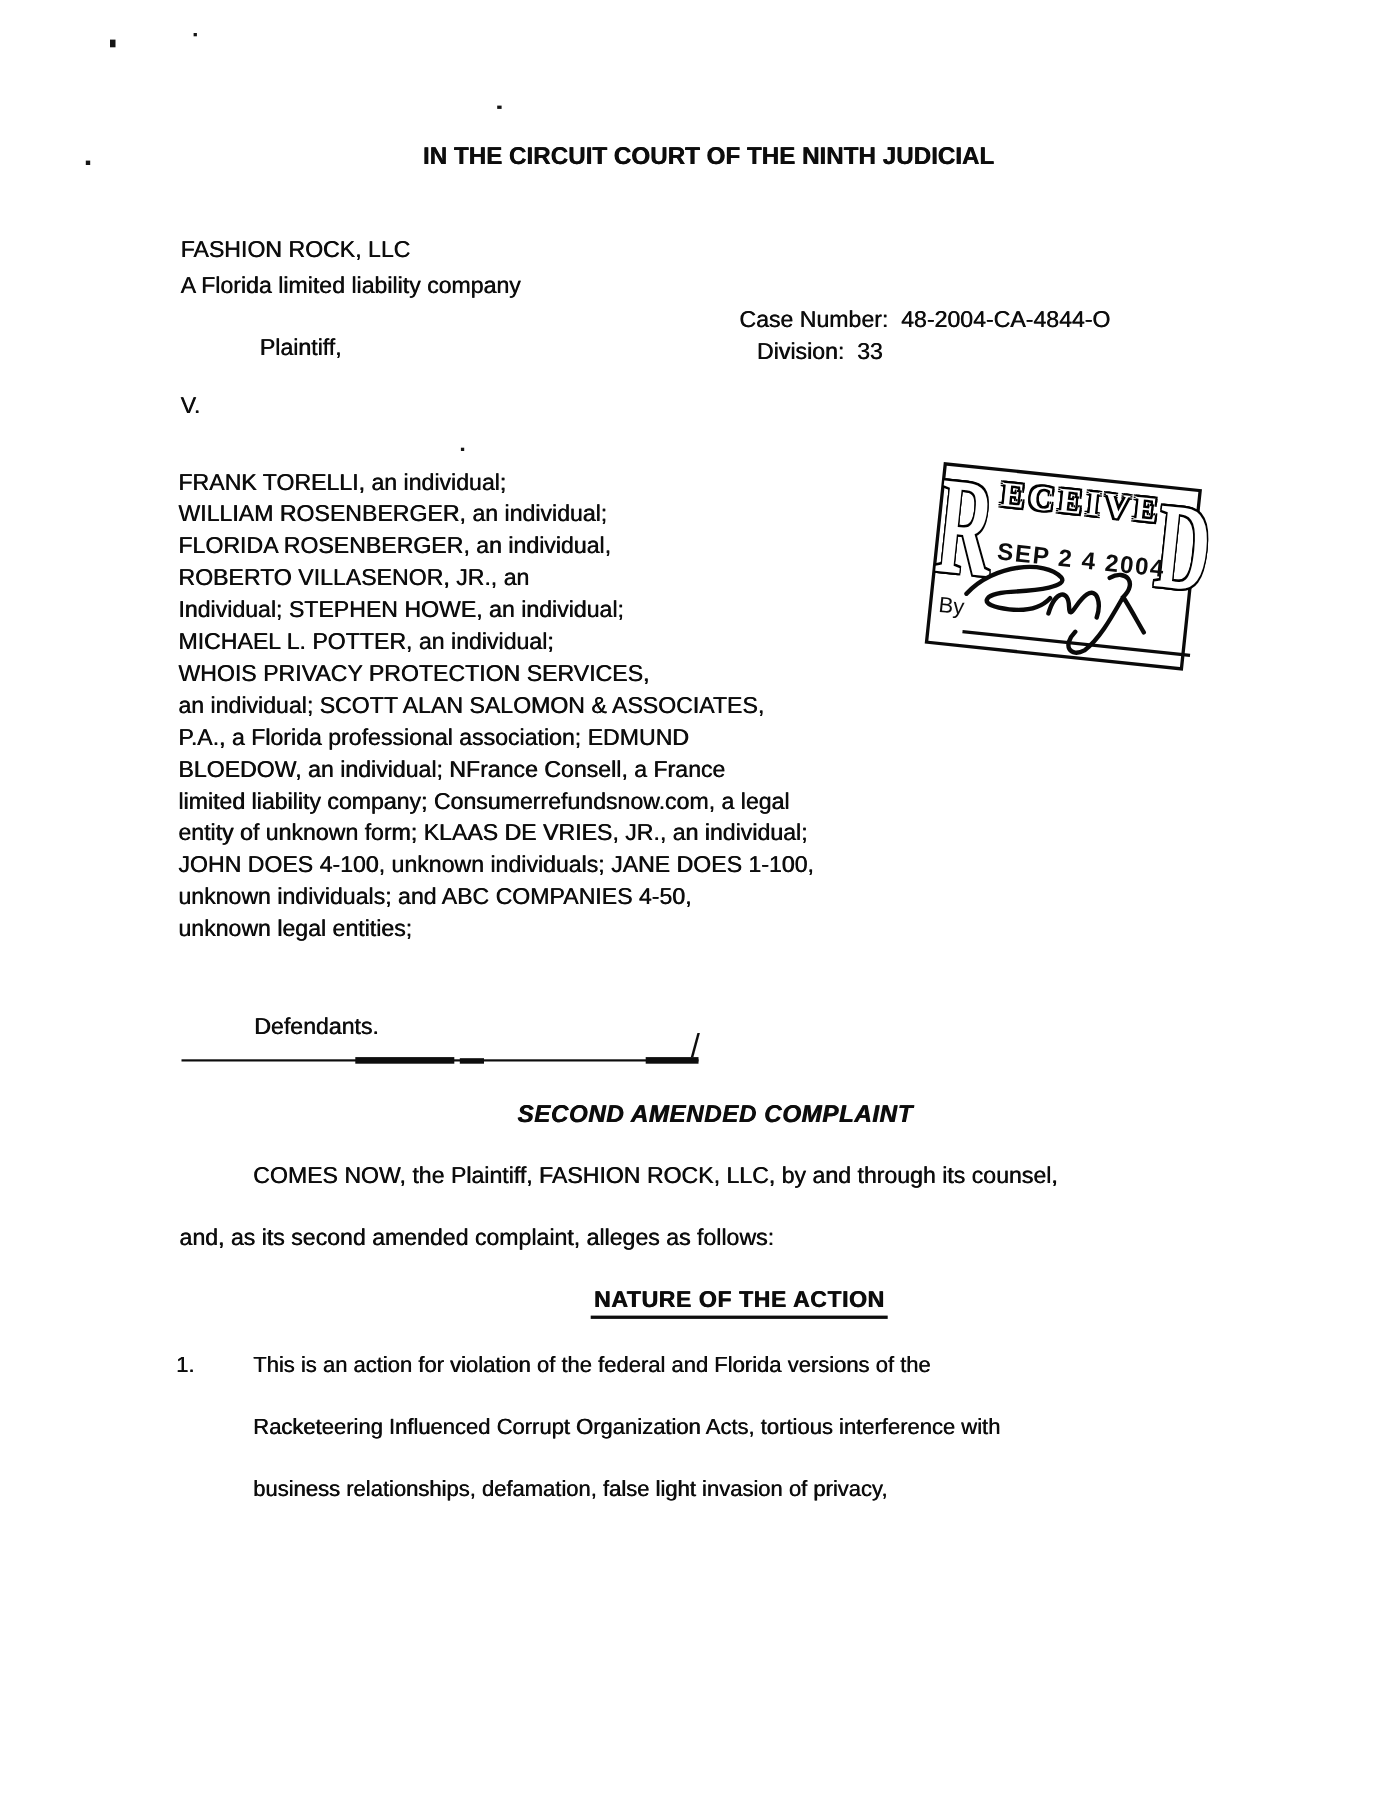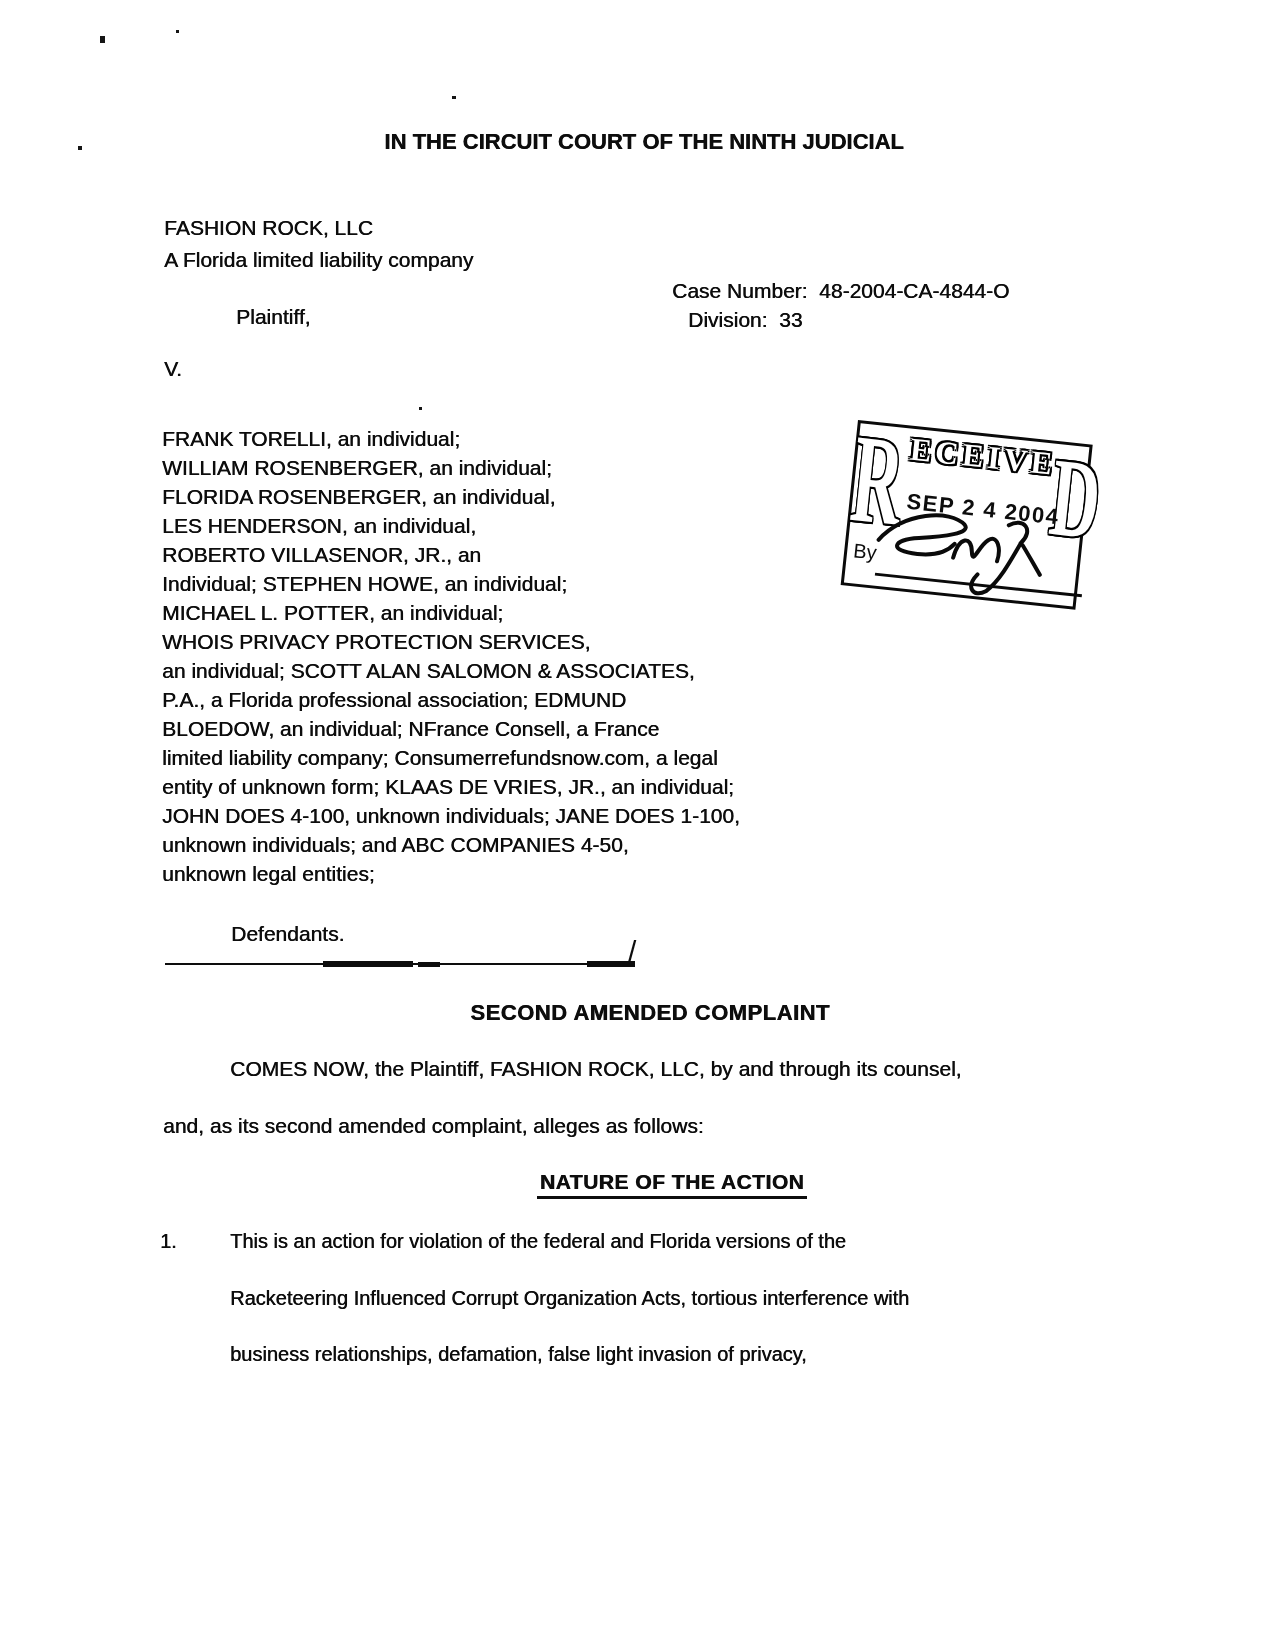--- a/index.html
+++ b/index.html
@@ -10,21 +10,21 @@
     font-family:"Liberation Sans",sans-serif;
     color:#0d0d0d;
     overflow:hidden;
     padding-left:48px;
   }
   .abs{position:absolute;white-space:nowrap;}
   .t{font-size:21px;text-shadow:0.5px 0 0 currentColor;}
   .body-t{font-size:20px;text-shadow:0.5px 0 0 currentColor;}
   .heading{font-weight:700;font-size:22px;line-height:31px;text-align:center;text-shadow:0.5px 0 0 currentColor;}
   .center-wrap{position:absolute;left:0;text-align:center;}
-  .title{font-weight:700;font-size:22px;letter-spacing:0.5px;text-shadow:0.6px 0 0 currentColor;}
+  .title{font-weight:700;font-size:22px;letter-spacing:0.5px;text-shadow:0.6px 0 0 currentColor;font-style:italic;}
   .section-h{font-weight:700;font-size:21px;letter-spacing:0.5px;text-shadow:0.6px 0 0 currentColor;
              display:inline-block;border-bottom:3px solid #0d0d0d;padding:0 3px 2px 3px;margin-left:48px;}
   .dl{font-size:21px;line-height:29px;text-shadow:0.5px 0 0 currentColor;}
   .speck{position:absolute;background:#151515;}
   .rule{position:absolute;background:#0d0d0d;}
   .slash{position:absolute;font-size:30px;font-weight:400;}
   
   .stamp{
     position:absolute;left:858px;top:420px;width:230px;height:160px;
     border:3px solid #0a0a0a;
@@ -73,21 +73,20 @@
   <div class="abs t" style="left:688px;top:308px;text-align:right;">
     <span>Division:</span>&nbsp;&nbsp;<span>33</span>
   </div>
 
   <div class="abs t" style="left:164px;top:357px;">V.</div>
 
   <div class="abs" style="left:162px;top:424px;">
     <div class="dl">FRANK TORELLI, an individual;</div>
     <div class="dl">WILLIAM ROSENBERGER, an individual;</div>
     <div class="dl">FLORIDA ROSENBERGER, an individual,</div>
-    <div class="dl">LES HENDERSON, an individual,</div>
     <div class="dl">ROBERTO VILLASENOR, JR., an</div>
     <div class="dl">Individual; STEPHEN HOWE, an individual;</div>
     <div class="dl">MICHAEL L. POTTER, an individual;</div>
     <div class="dl">WHOIS PRIVACY PROTECTION SERVICES,</div>
     <div class="dl">an individual; SCOTT ALAN SALOMON &amp; ASSOCIATES,</div>
     <div class="dl">P.A., a Florida professional association; EDMUND</div>
     <div class="dl">BLOEDOW, an individual; NFrance Consell, a France</div>
     <div class="dl">limited liability company; Consumerrefundsnow.com, a legal</div>
     <div class="dl">entity of unknown form; KLAAS DE VRIES, JR., an individual;</div>
     <div class="dl">JOHN DOES 4-100, unknown individuals; JANE DOES 1-100,</div>

